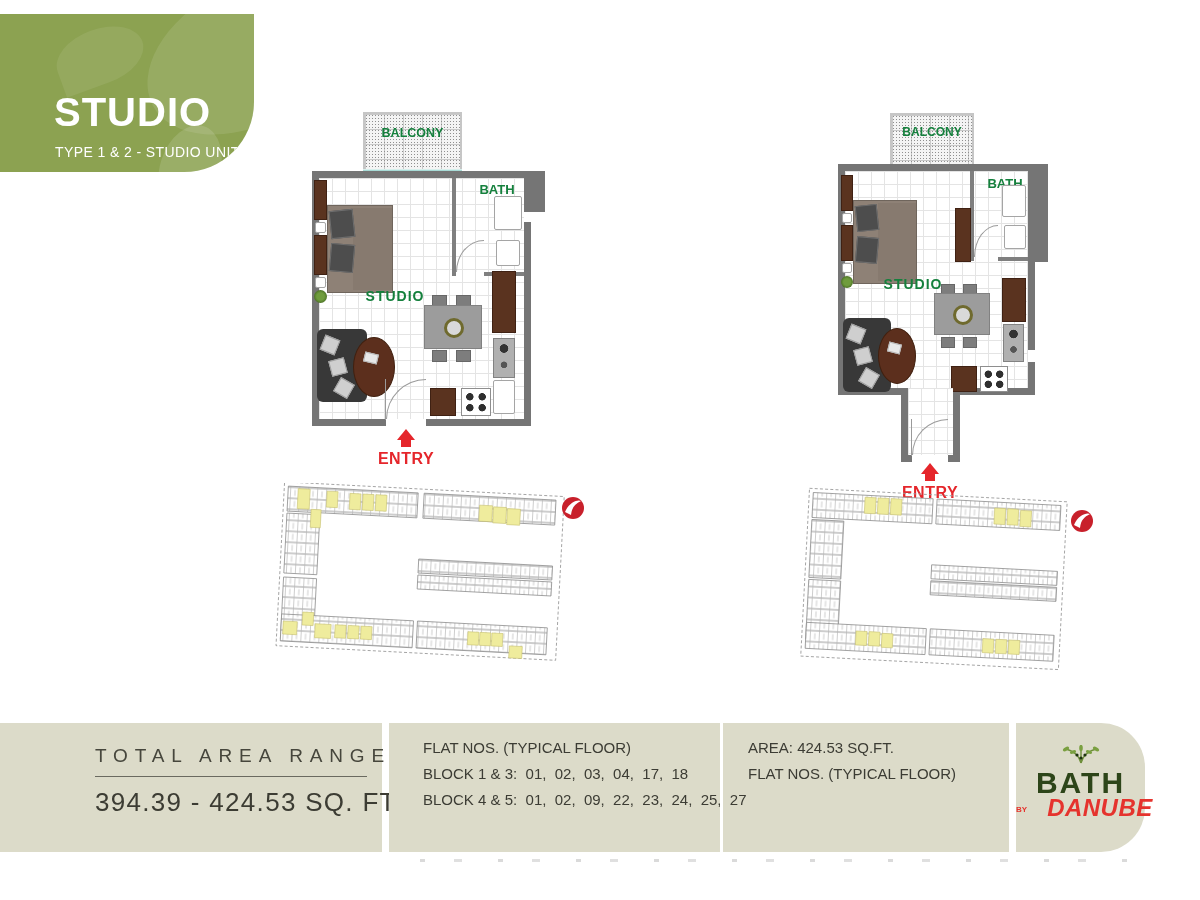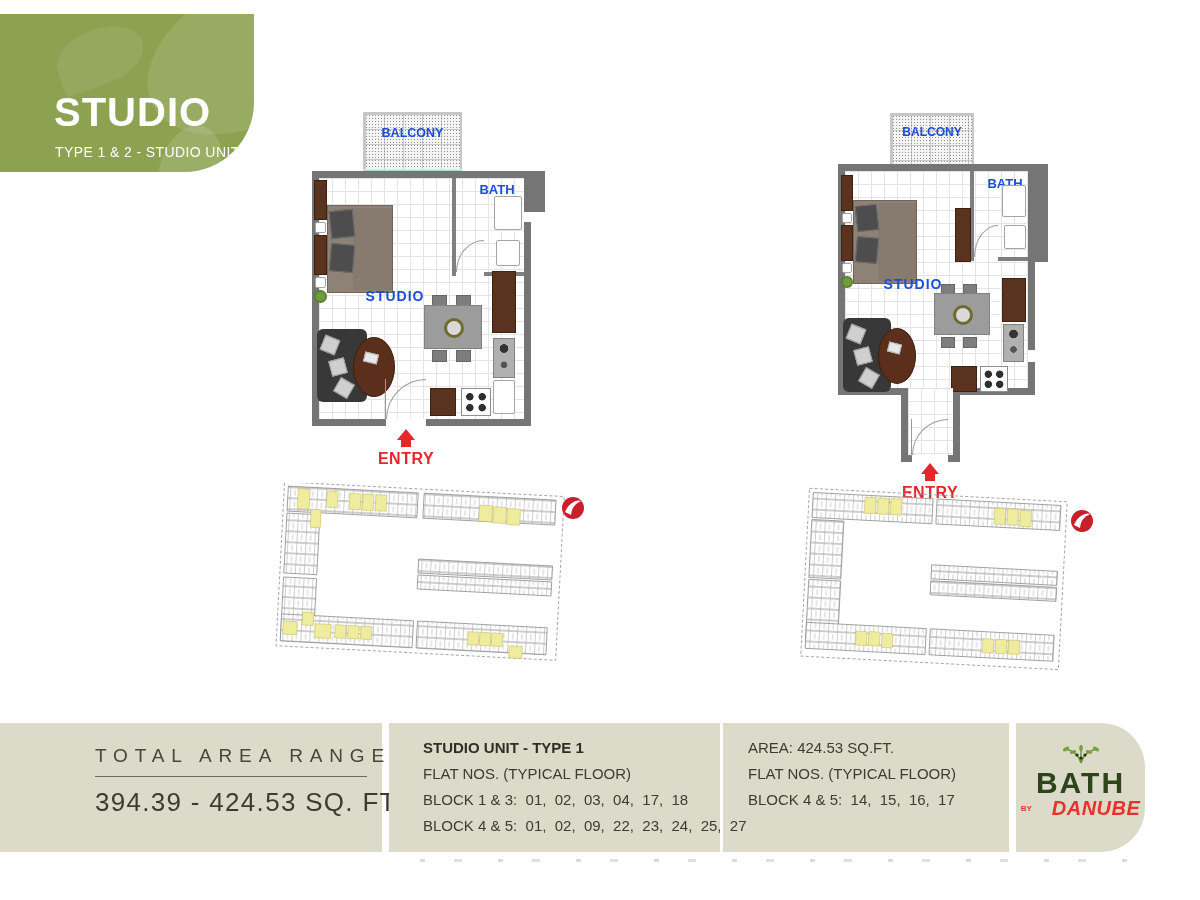--- a/index.html
+++ b/index.html
@@ -28,21 +28,21 @@
                          linear-gradient(#c9c9c9 1px,transparent 1px),
                          linear-gradient(90deg,#c9c9c9 1px,transparent 1px);
         background-size:3px 3px,19px 15px,19px 15px;}
   .teal{background:#A8DBD6;border-top:1px solid #d8f0ed;}
   .wall{background:#757575;}
   .part{background:#7f7f7f;}
   .brown{background:#5A331F;border:1px solid #3f2113;}
   .white-fix{background:#fff;border:1px solid #a5a5a5;border-radius:2px;}
   .arc-tl{border-top:1.3px solid #9a9a9a;border-left:1.3px solid #9a9a9a;border-top-left-radius:100%;}
   .leafline{background:#9a9a9a;}
-  .plan-lbl{font-weight:bold;color:#1d4ed8;text-align:center;}
+  .plan-lbl{font-weight:bold;color:#15803d;text-align:center;}
   .mattress{background:#8E8176;border:1px solid #6f655c;}
   .blanket{background:#877A6F;}
   .pillow{background:#4d4d4d;border:1px solid #6e6e6e;}
   .sofa{background:#383838;border-radius:6px;}
   .cushion{position:absolute;width:14px;height:14px;background:#cfcfcf;border:1px solid #9e9e9e;}
   .oval{background:#5C2F1D;border-radius:50%;border:1px solid #41200f;}
   .tbl{background:#9c9c9c;border:1px solid #818181;}
   .chair{background:#7d7d7d;border:1px solid #676767;}
   .ring{background:#d9d9d9;border:3px solid #6F6A2E;border-radius:50%;}
   .sinku{background:#b0b0b0;border:1px solid #828282;
@@ -62,21 +62,21 @@
   
   .beige{background:#DCDBC9;}
   .ta-label{font-size:19px;letter-spacing:.36em;color:#46463c;text-align:left;white-space:nowrap;}
   .ta-rule{border:none;border-top:1.5px solid #6a6a60;margin:9px 0 10px 0;}
   .ta-value{font-size:26px;letter-spacing:.05em;color:#3c3c33;text-align:center;white-space:nowrap;}
   .u-title{font-size:15px;font-weight:bold;color:#2e2e27;line-height:26px;white-space:pre;}
   .u-line{font-size:15px;color:#3c3c34;line-height:26px;white-space:pre;}
   .logo-block{border-radius:0 44px 44px 0;}
   .olivz{font-size:30px;font-weight:900;letter-spacing:2px;color:#2D4519;line-height:28px;}
   .by{font-size:8px;font-weight:bold;color:#E5332D;margin-right:20px;vertical-align:4px;}
-  .danube{font-size:20px;font-weight:900;font-style:italic;color:#E5332D;letter-spacing:.5px;}
+  .danube{font-size:24px;font-weight:900;font-style:italic;color:#E5332D;letter-spacing:.5px;}
   .fineprint{background:repeating-linear-gradient(90deg,#c6c6c6 0 5px,transparent 5px 34px,
              #cfcfcf 34px 42px,transparent 42px 78px);opacity:.65;}
 </style>
 </head>
 <body>
 
 <div class="page">
 
   <div class="abs banner">
     <div class="leaf" style="left:140px;top:-30px;width:220px;height:140px;border-radius:50%;transform:rotate(-28deg);"></div>
@@ -291,30 +291,28 @@
     <div class="abs beige" style="left:0;top:723px;width:382px;height:129px;">
       <div style="position:absolute;left:95px;top:22px;width:272px;">
         <div class="ta-label">TOTAL AREA RANGE</div>
         <hr class="ta-rule">
         <div class="ta-value">394.39 - 424.53 SQ. FT.</div>
       </div>
     </div>
 
     <div class="abs beige" style="left:389px;top:723px;width:620px;height:129px;">
       <div style="position:absolute;left:34px;top:12px;">
-        <div class="u-title">STUDIO UNIT - TYPE 1</div>
         <div class="u-line">FLAT NOS. (TYPICAL FLOOR)</div>
         <div class="u-line">BLOCK 1 &amp; 3:  01,  02,  03,  04,  17,  18</div>
         <div class="u-line">BLOCK 4 &amp; 5:  01,  02,  09,  22,  23,  24,  25,  27</div>
       </div>
       <div style="position:absolute;left:331px;top:0;width:3px;height:129px;background:#ffffff;"></div>
       <div style="position:absolute;left:359px;top:12px;">
         <div class="u-line">AREA: 424.53 SQ.FT.</div>
         <div class="u-line">FLAT NOS. (TYPICAL FLOOR)</div>
-        <div class="u-line">BLOCK 4 &amp; 5:  14,  15,  16,  17</div>
       </div>
     </div>
 
     <div class="abs beige logo-block" style="left:1016px;top:723px;width:129px;height:129px;text-align:center;">
       <svg width="58" height="20" viewBox="0 0 58 20" style="margin-top:22px;">
         <g stroke="#6e8f3a" stroke-width="1.4" fill="none">
           <path d="M29 18 C27 10 22 6 14 4"></path>
             <path d="M29 18 C31 10 36 6 44 4"></path>
             <path d="M29 18 C29 10 29 6 29 2"></path>
         </g>

